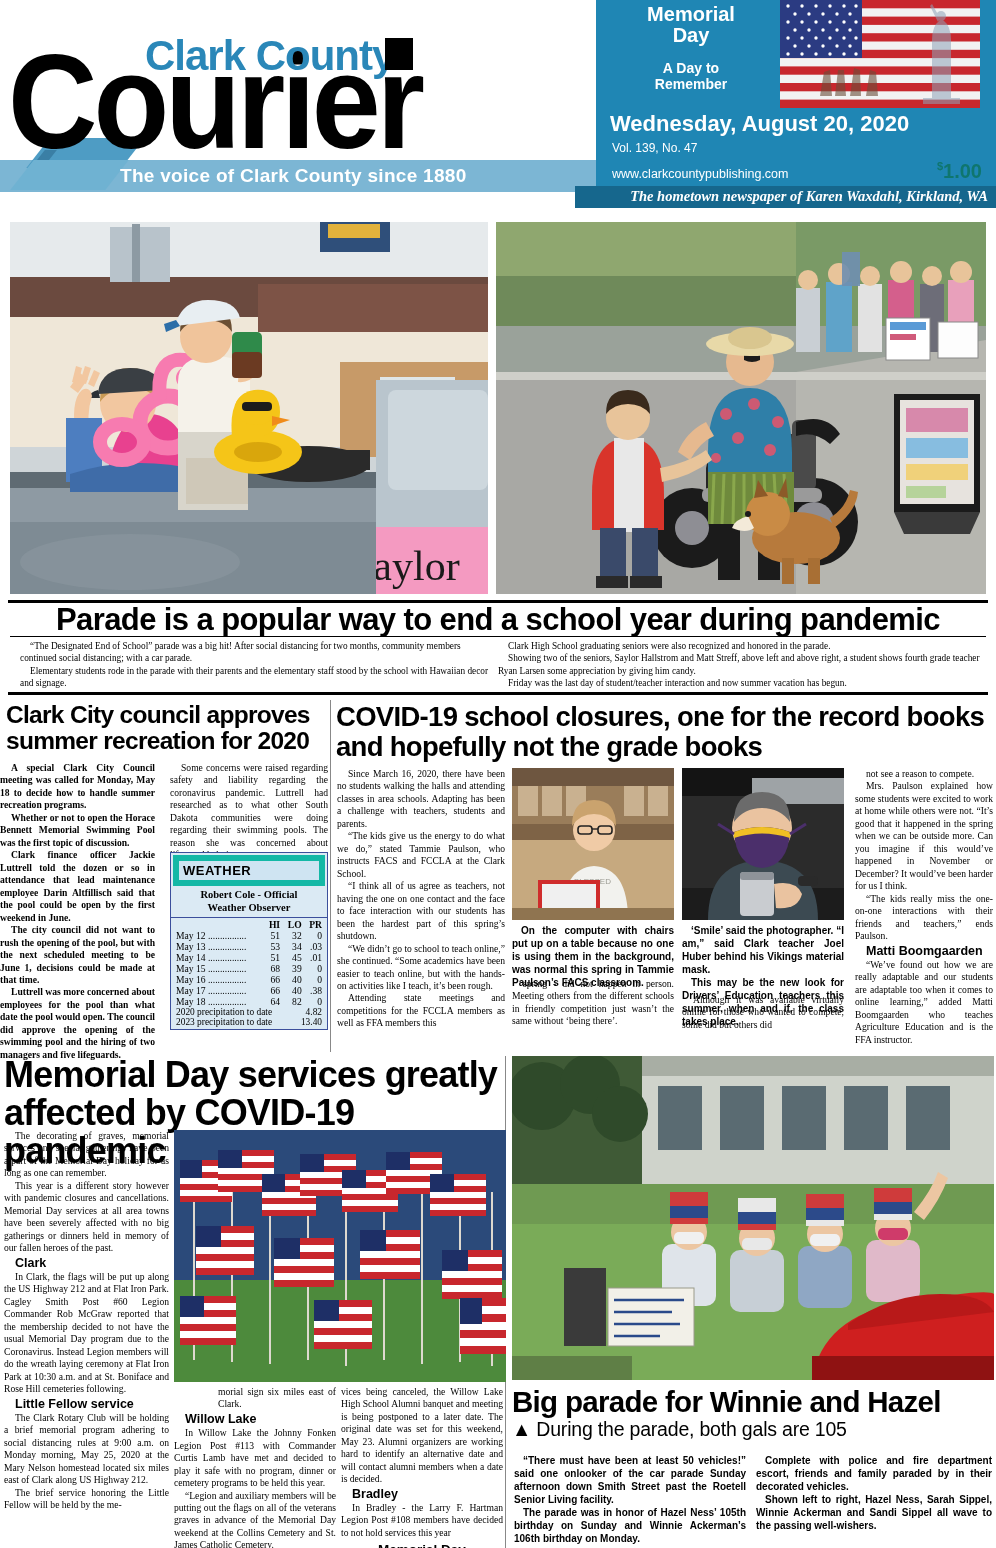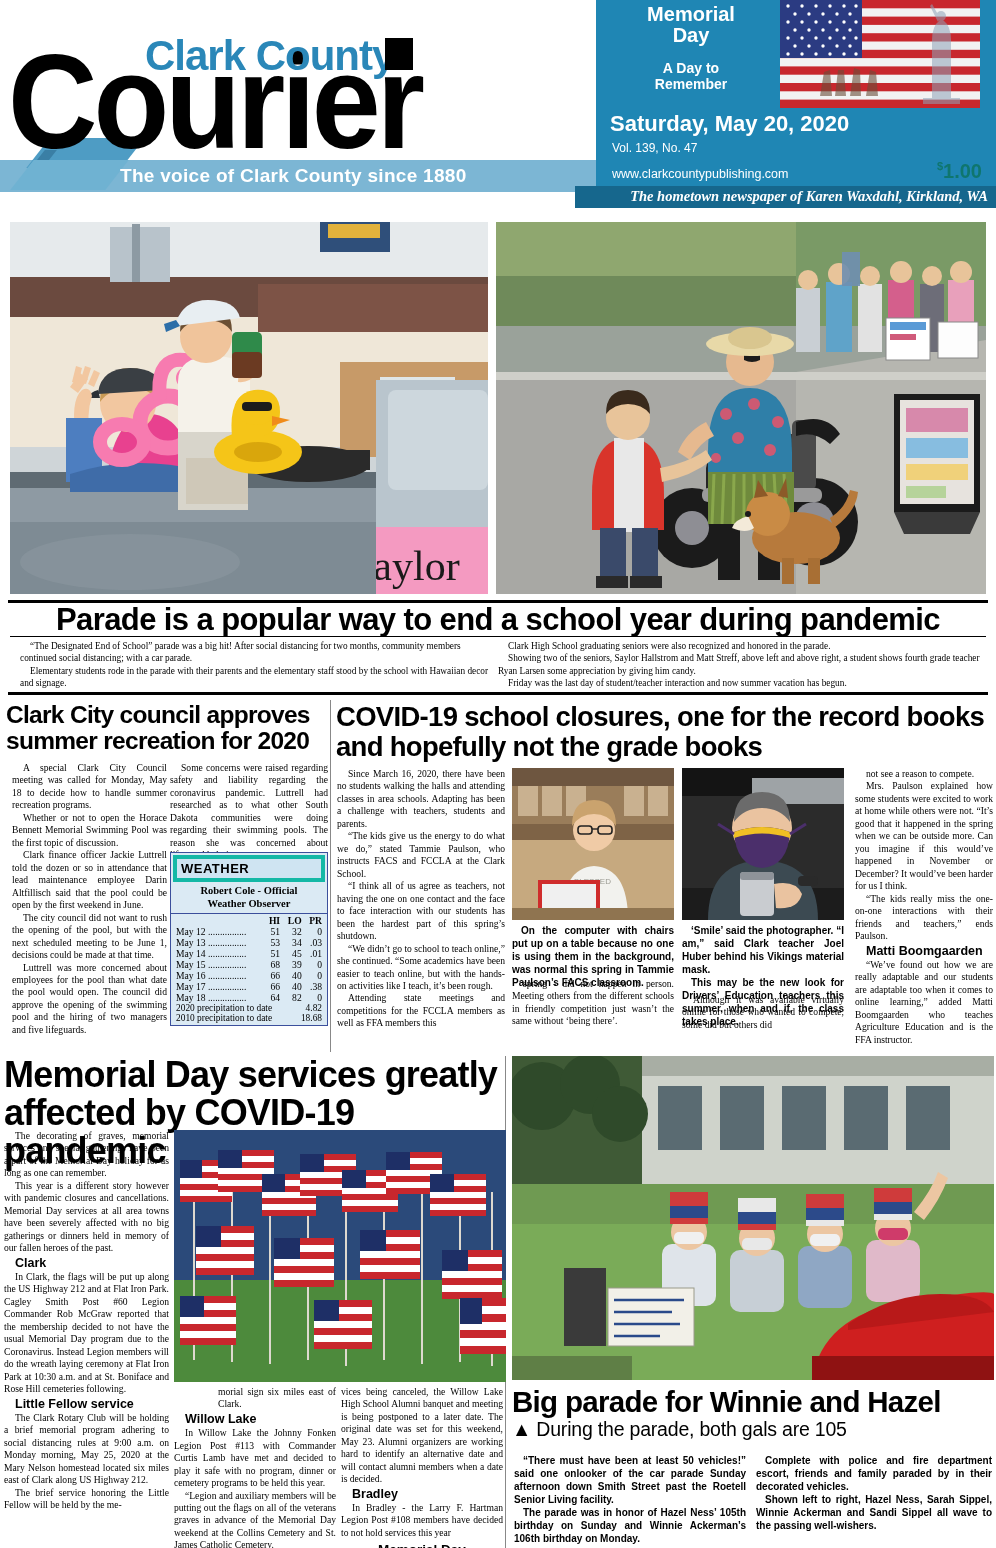--- a/index.html
+++ b/index.html
@@ -107,21 +107,21 @@
       font-size:12.5px; margin:2px 0 0 0; text-indent:0; }
 
   .jump { text-align:center; font-family:"Liberation Sans", sans-serif; font-weight:bold; }
   .jump .j1 { font-size:13.5px; display:block; }
   .jump .j2 { font-size:10px; display:block; }
 
   
   .weather-box { position:absolute; left:170px; top:152px; width:158px; }
   .wb-head { border:1px solid #3b4f9c; background:#dbeaf4; padding:2px 2px 3px 2px; }
   .wb-title { font-family:"Liberation Sans", sans-serif; font-weight:bold; font-size:13px;
-      background:#cfe4f2; border:4px solid #14b8a6; padding:2px 4px; letter-spacing:0.5px;}
+      background:#cfe4f2; border:6px solid #14b8a6; padding:2px 4px; letter-spacing:0.5px;}
   .wb-obs { text-align:center; font-family:"Liberation Serif", serif; font-weight:bold;
       font-size:10.5px; line-height:1.2; margin-top:3px;}
   .wb-table { border:1px solid #3b4f9c; border-top:none; background:#dbeaf4;
       font-family:"Liberation Serif", serif; font-size:9.6px; padding:1px 3px 2px 3px;}
   .wb-table table { width:100%; border-collapse:collapse; }
   .wb-table th { font-weight:bold; font-size:9.6px; text-align:right; padding:0 2px;}
   .wb-table td { padding:0 2px; white-space:nowrap; }
   .wb-table td.day { text-align:left; }
   .wb-table td.num { text-align:right; }
   .wb-precip td { font-size:9.4px; }
@@ -240,21 +240,21 @@
         <g opacity="0.6" fill="#6b4e3a">
           <path d="M40 96 L44 72 L50 70 L52 96 Z"></path>
           <path d="M55 96 L58 70 L64 70 L66 96 Z"></path>
           <path d="M70 96 L74 68 L80 70 L81 96 Z"></path>
           <path d="M86 96 L90 70 L96 72 L98 96 Z"></path>
         </g>
       </svg>
     </div>
 
     <div class="date-box"></div>
-    <div class="date-text">Saturday, May 20, 2020</div>
+    <div class="date-text">Wednesday, August 20, 2020</div>
     <div class="vol-text">Vol. 139, No. 47</div>
     <div class="url-text">www.clarkcountypublishing.com</div>
     <div class="price-text"><sup>$</sup><span>1.00</span></div>
     <div class="hometown-box"></div>
     <div class="hometown-text">The hometown newspaper of Karen Waxdahl, Kirkland, WA</div>
   </div>
 
   <div class="photo-row">
 
     <div class="photo ph-left">
@@ -447,21 +447,21 @@
     </div>
   </div>
   <div class="banner-rule-bot"></div>
 
   <div class="mid">
 
     <div class="vline" style="left:330px; top:0px; height:352px;"></div>
 
     <div class="hl-council">Clark City council approves summer recreation for 2020</div>
 
-    <div class="col" style="left:12px; top:62px; width:155px;">
+    <div class="col" style="left:0; top:62px; width:155px;font-weight:bold;">
       <p>A special Clark City Council meeting was called for Monday, May 18 to decide how to handle summer recreation programs.</p>
       <p>Whether or not to open the Horace Bennett Memorial Swimming Pool was the first topic of discussion.</p>
       <p>Clark finance officer Jackie Luttrell told the dozen or so in attendance that lead maintenance employee Darin Altfillisch said that the pool could be open by the first weekend in June.</p>
       <p>The city council did not want to rush the opening of the pool, but with the next scheduled meeting to be June 1, decisions could be made at that time.</p>
       <p>Luttrell was more concerned about employees for the pool than what date the pool would open.  The council did approve the opening of the swimming pool and the hiring of two managers and five lifeguards.</p>
     </div>
 
     <div class="col" style="left:170px; top:62px; width:158px;">
       <p>Some concerns were raised regarding safety and liability regarding the coronavirus pandemic.  Luttrell had researched as to what other South Dakota communities were doing regarding their swimming pools.  The reason she was concerned about lifeguard help is</p>
       <div class="jump" style="margin-top:8px;">
@@ -533,22 +533,22 @@
               </tr>
             </tbody>
         </table>
         <table class="wb-precip">
           <tbody>
               <tr>
             <td class="day">2020 precipitation to date</td>
             <td class="num">4.82</td>
           </tr>
           <tr>
-            <td class="day">2010 precipitation to date</td>
-            <td class="num">18.68</td>
+            <td class="day">2023 precipitation to date</td>
+            <td class="num">13.40</td>
           </tr>
         </tbody>
           </table>
       </div>
     </div>
 
     <div class="hl-covid">COVID-19 school closures, one for the record books and hopefully not the grade books</div>
 
     <div class="col" style="left:337px; top:68px; width:168px;">
       <p>Since March 16, 2020, there have been no students walking the halls and attending classes in area schools.  Adapting has been a challenge with teachers, students and parents.</p>

